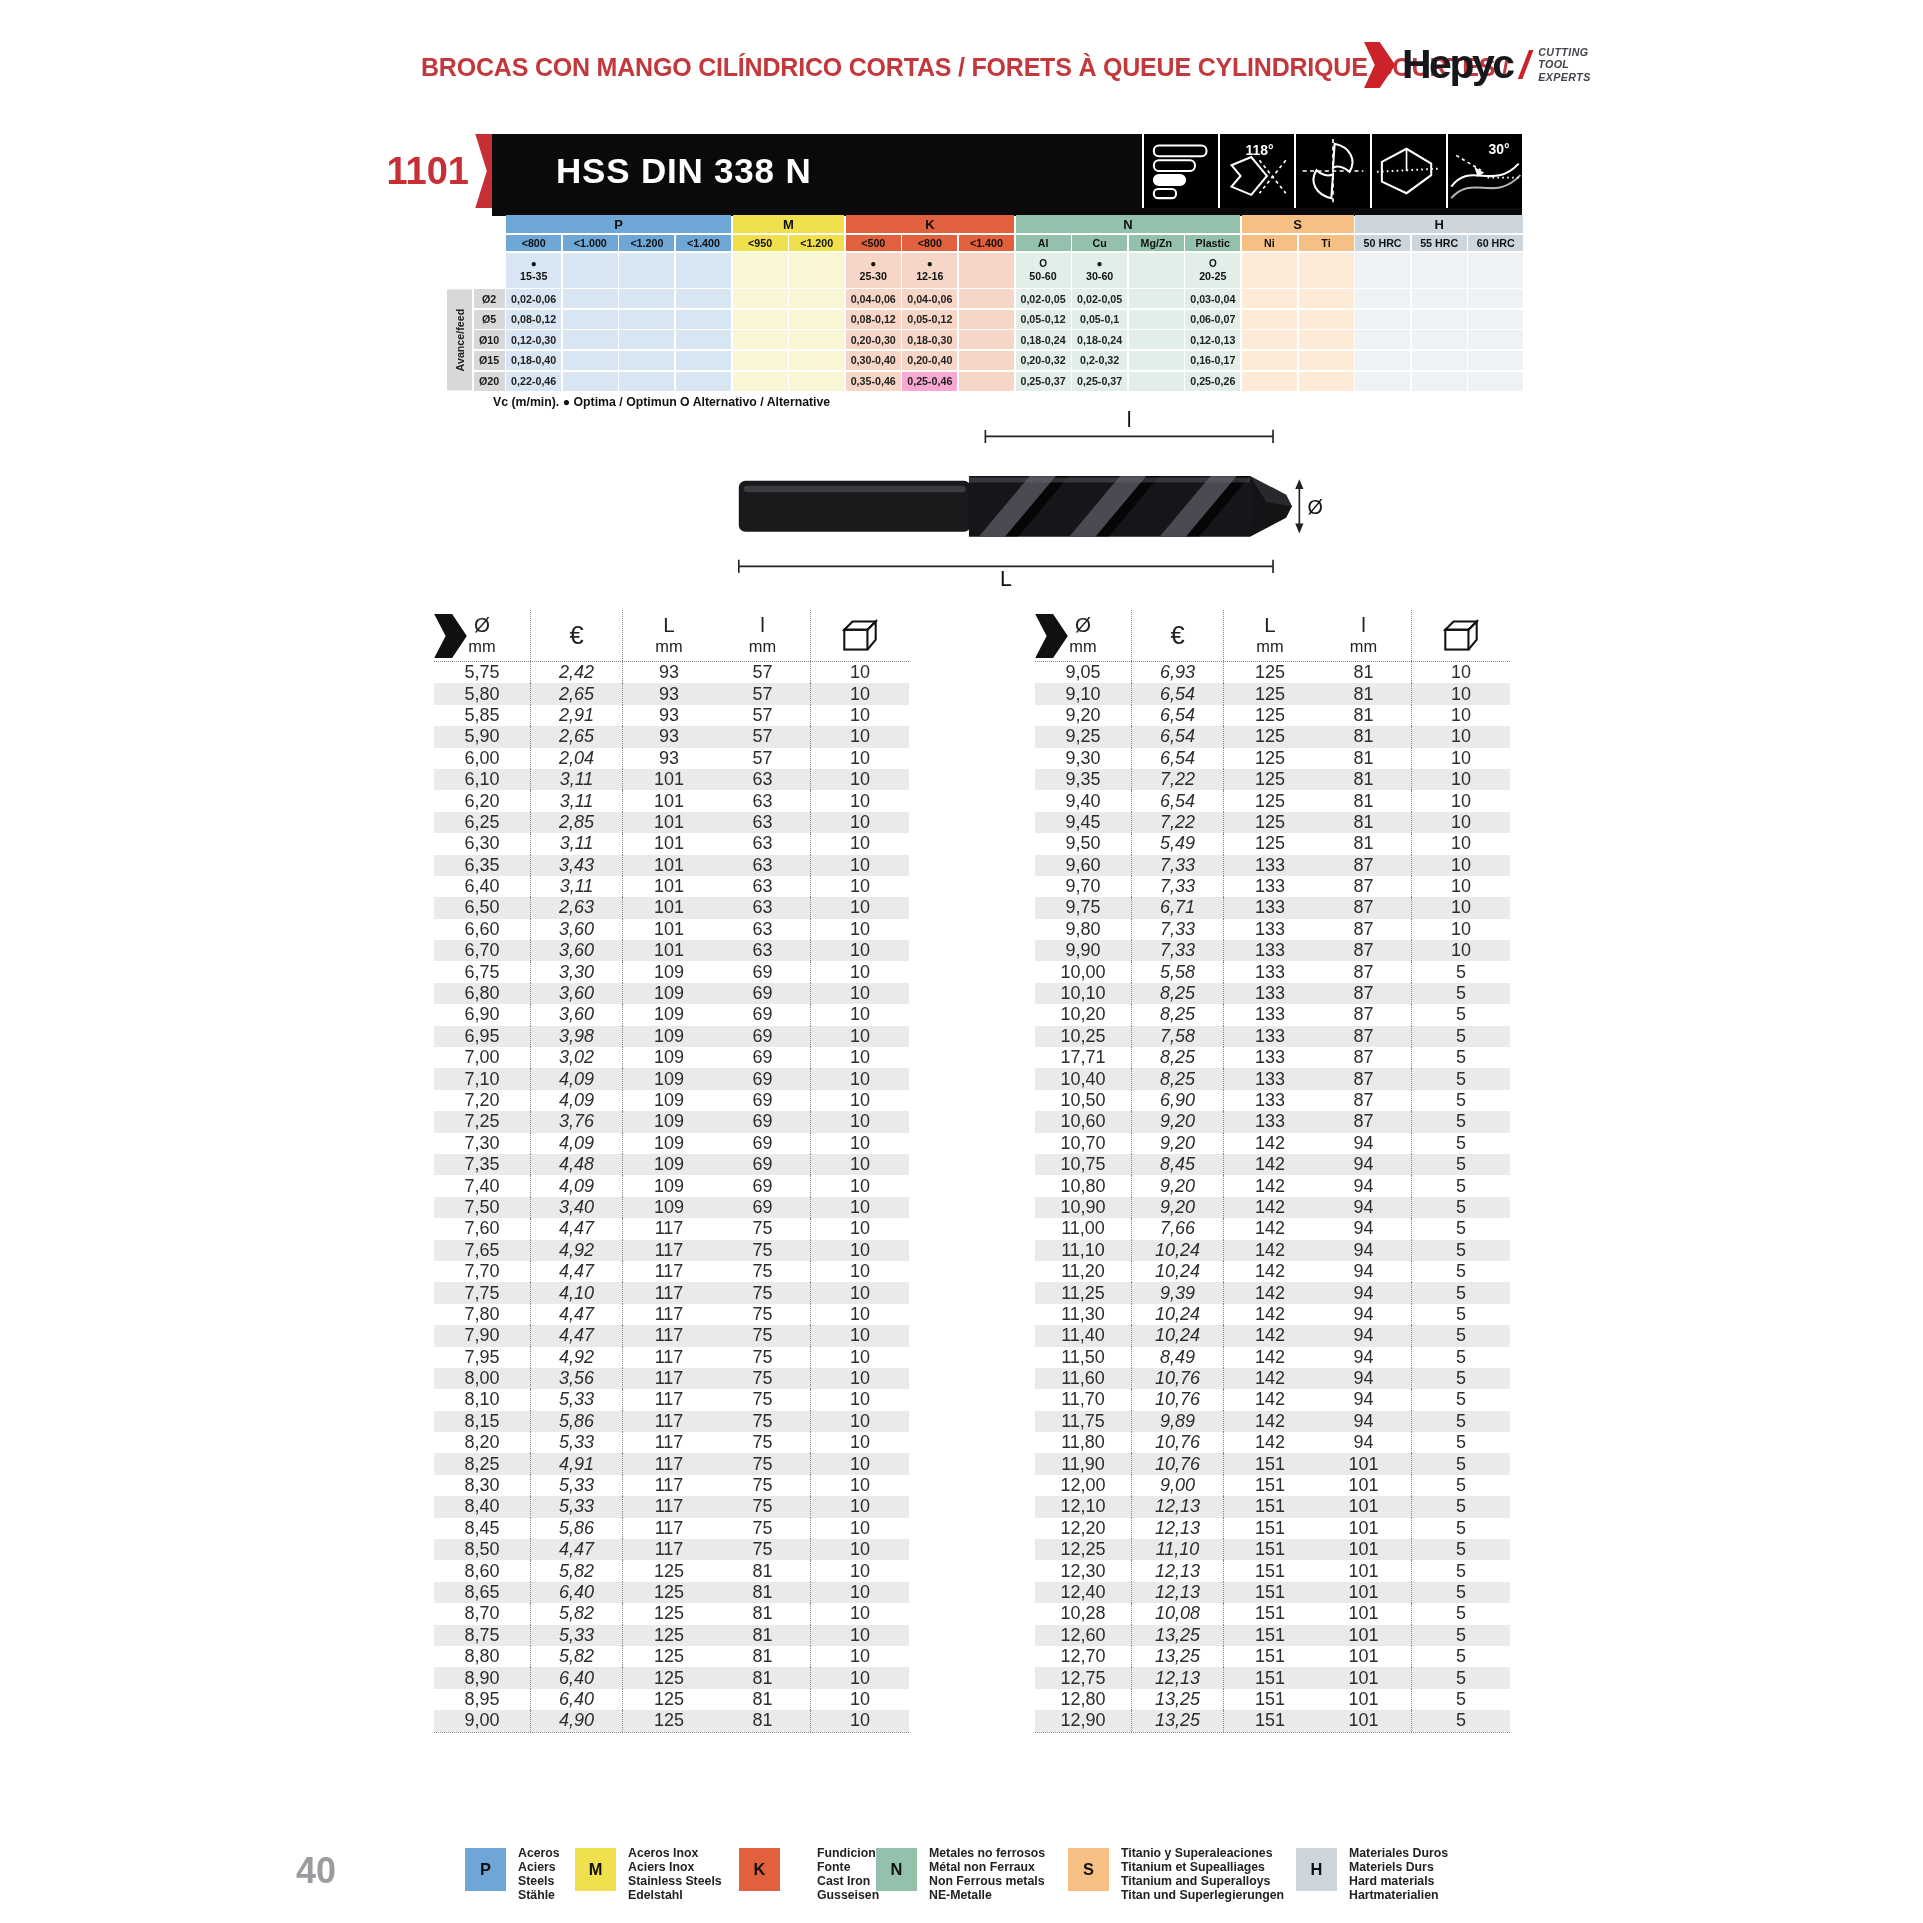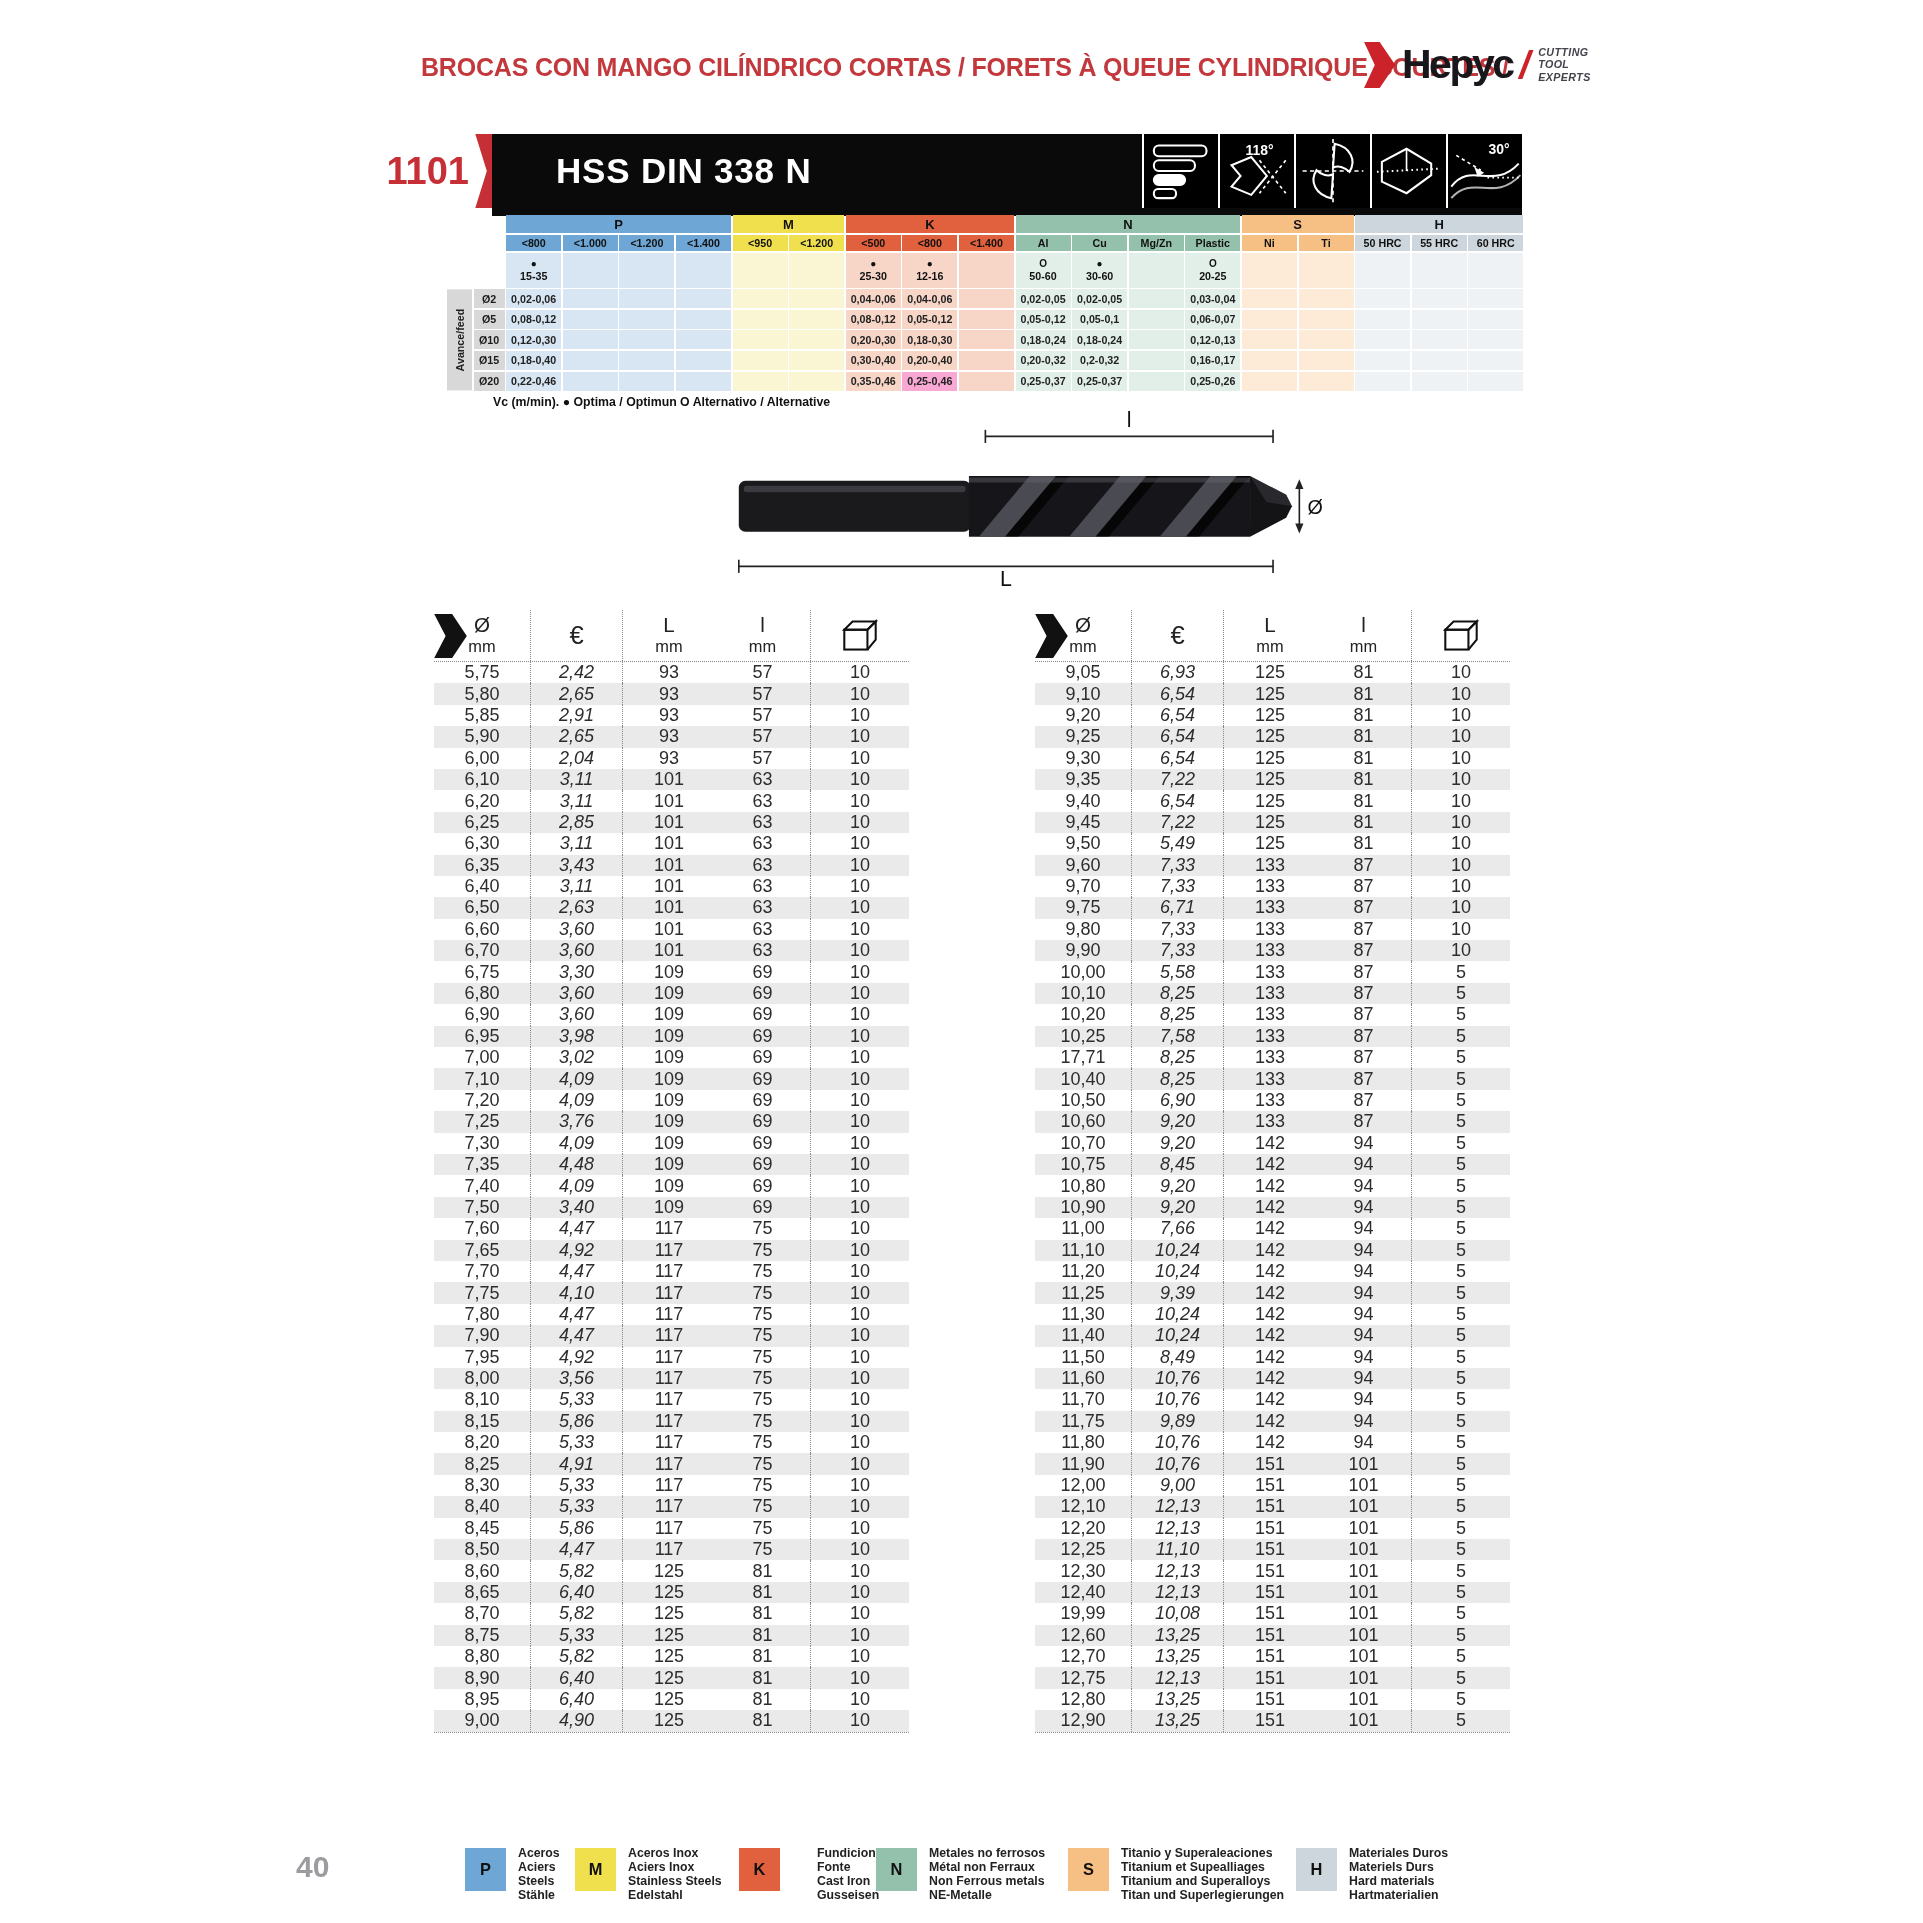--- a/index.html
+++ b/index.html
@@ -58,21 +58,21 @@
   .pt-row{display:grid;grid-template-columns:96px 92px 93px 95px 99px;height:21.4px;}
   .pt-row.alt{background:#eaeaea;}
   .pt-cell{display:flex;align-items:center;justify-content:center;font-size:18px;color:#2d2d2d;height:100%;}
   .pt-cell.price{font-style:italic;}
 
   
   #legend{position:absolute;left:0;top:1848px;width:1924px;height:76px;}
   .lg-sq{position:absolute;top:0;width:41px;height:43px;display:flex;align-items:center;justify-content:center;
          font-weight:700;font-size:16.4px;color:#111;}
   .lg-tx{position:absolute;top:-1.6px;font-size:12.3px;line-height:14px;font-weight:600;color:#222;white-space:nowrap;}
-  .page-num{position:absolute;left:296px;top:1850px;font-size:30px;font-weight:700;color:#9c9ca0;}
+  .page-num{position:absolute;left:296px;top:1850px;font-size:36px;font-weight:700;color:#9c9ca0;}
 </style>
 </head>
 <body>
 
 <div class="page">
 
   <div class="title">
     <div>BROCAS CON MANGO CILÍNDRICO CORTAS / FORETS À QUEUE CYLINDRIQUE COURTES /</div>
   </div>
 
@@ -1057,21 +1057,21 @@
           <div class="pt-cell pack-cell sep">5</div>
         </div>
         <div class="pt-row alt">
           <div class="pt-cell dia-cell">12,40</div>
           <div class="pt-cell price-cell sep price">12,13</div>
           <div class="pt-cell total-cell sep">151</div>
           <div class="pt-cell flute-cell">101</div>
           <div class="pt-cell pack-cell sep">5</div>
         </div>
         <div class="pt-row">
-          <div class="pt-cell dia-cell">19,99</div>
+          <div class="pt-cell dia-cell">10,28</div>
           <div class="pt-cell price-cell sep price">10,08</div>
           <div class="pt-cell total-cell sep">151</div>
           <div class="pt-cell flute-cell">101</div>
           <div class="pt-cell pack-cell sep">5</div>
         </div>
         <div class="pt-row alt">
           <div class="pt-cell dia-cell">12,60</div>
           <div class="pt-cell price-cell sep price">13,25</div>
           <div class="pt-cell total-cell sep">151</div>
           <div class="pt-cell flute-cell">101</div>

